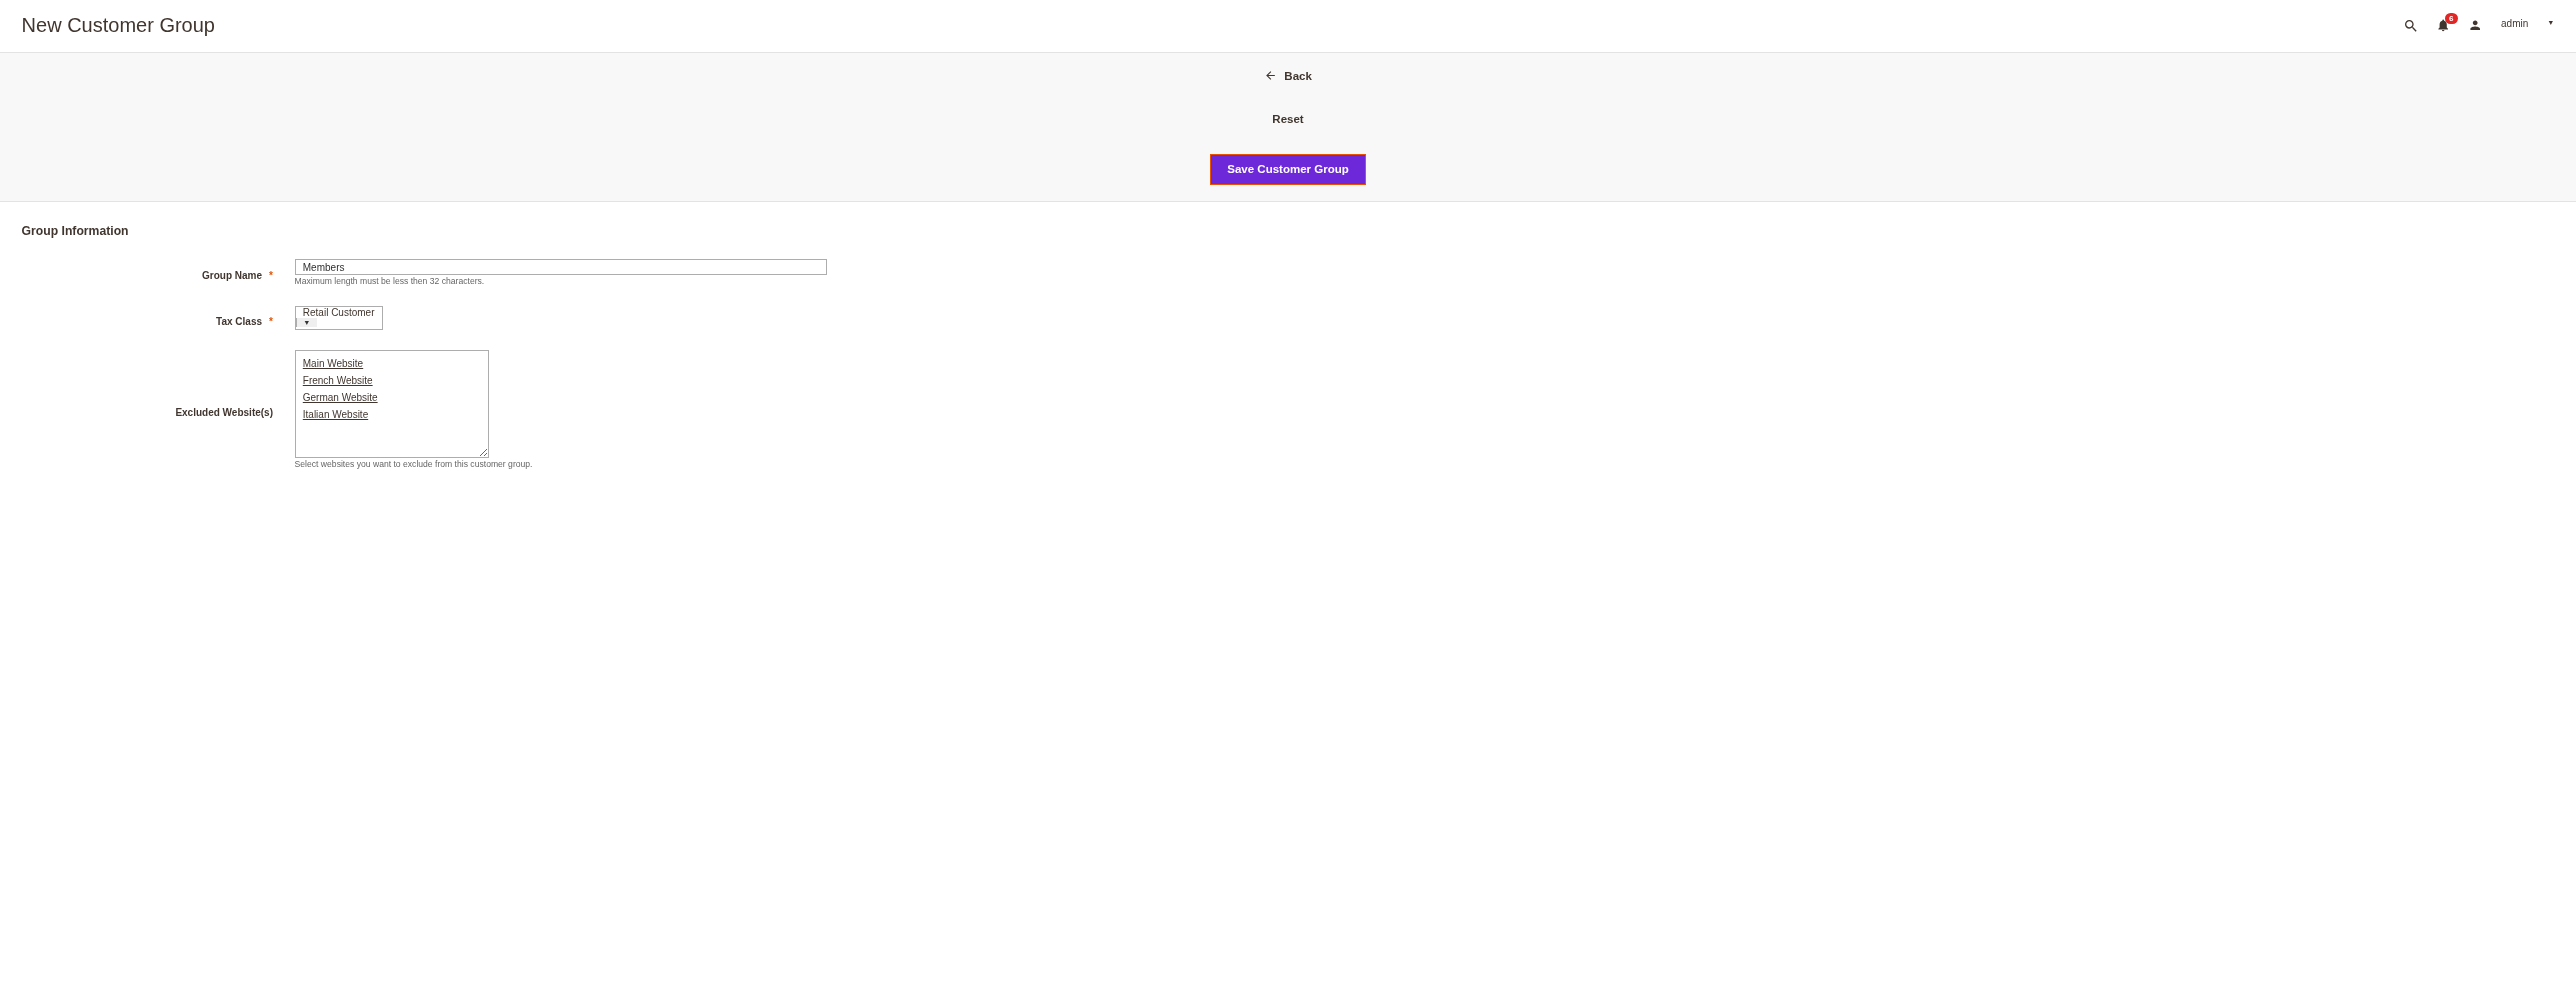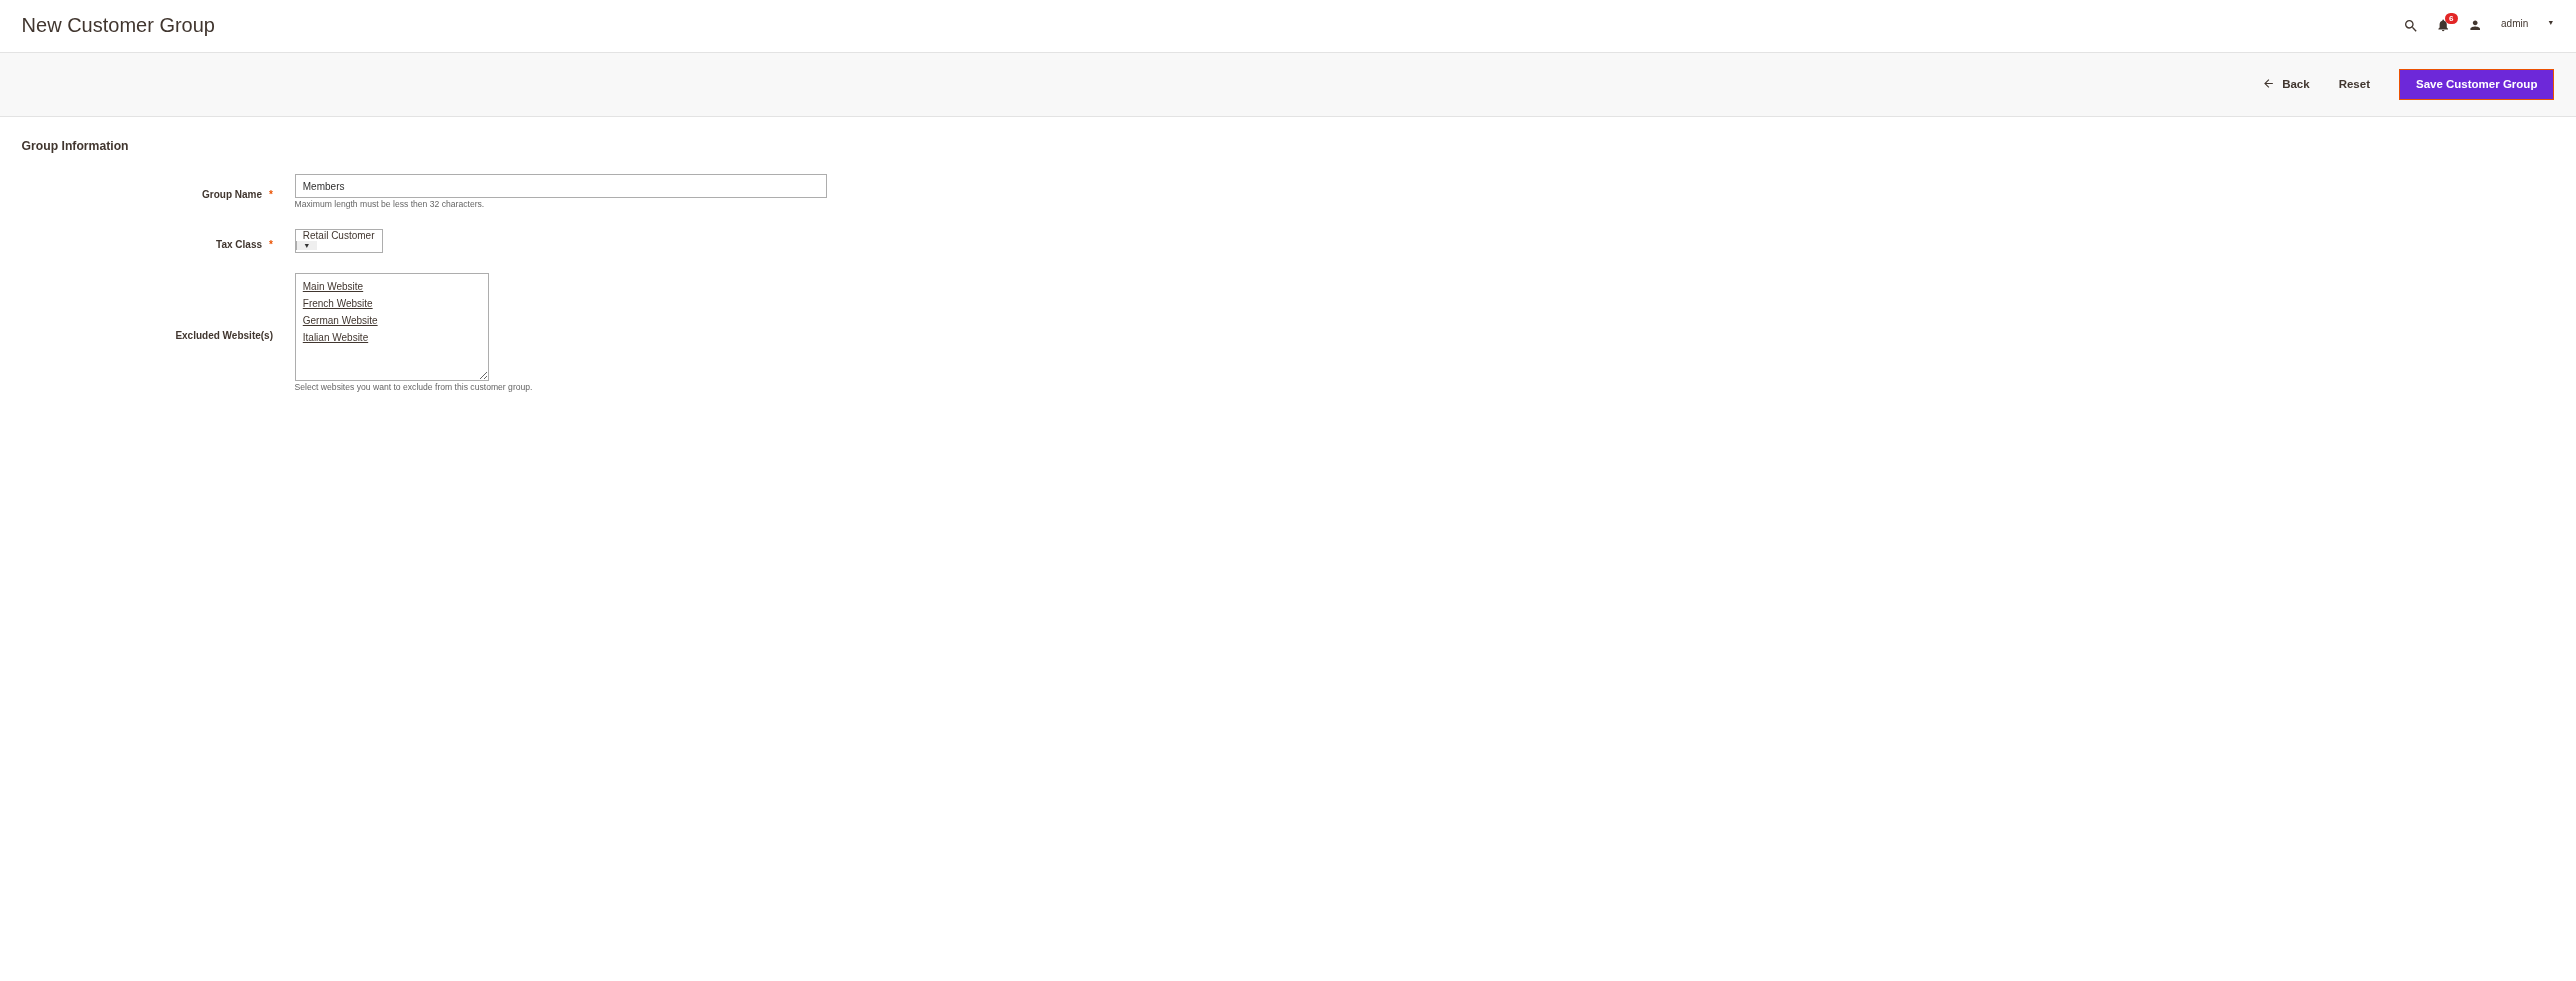--- a/index.html
+++ b/index.html
@@ -65,20 +65,21 @@
     }
     .toolbar {
       display: flex;
       justify-content: flex-end;
       align-items: center;
       gap: 29px;
       padding: 16px 21.6px;
       background: #f8f8f8;
       border-top: 0.7px solid #e3e3e3;
       border-bottom: 0.7px solid #e3e3e3;
+      flex-direction: column;
     }
     .btn-back {
       display: flex;
       align-items: center;
       gap: 7.2px;
       font-size: 11.5px;
       font-weight: 600;
       color: #41362f;
       background: transparent;
       border: none;
@@ -126,21 +127,21 @@
     }
     .required-asterisk {
       color: #eb5202;
       margin-left: 4.3px;
     }
     .form-control {
       flex: 0 0 auto;
     }
     .text-input {
       width: 532px;
-      height: 24px;
+      height: 16px;
       border: 0.7px solid #adadad;
       padding: 0 7.2px;
       font-size: 10px;
       color: #303030;
     }
     .helper-text {
       font-size: 8.6px;
       color: #666;
       margin-top: 1px;
     }

